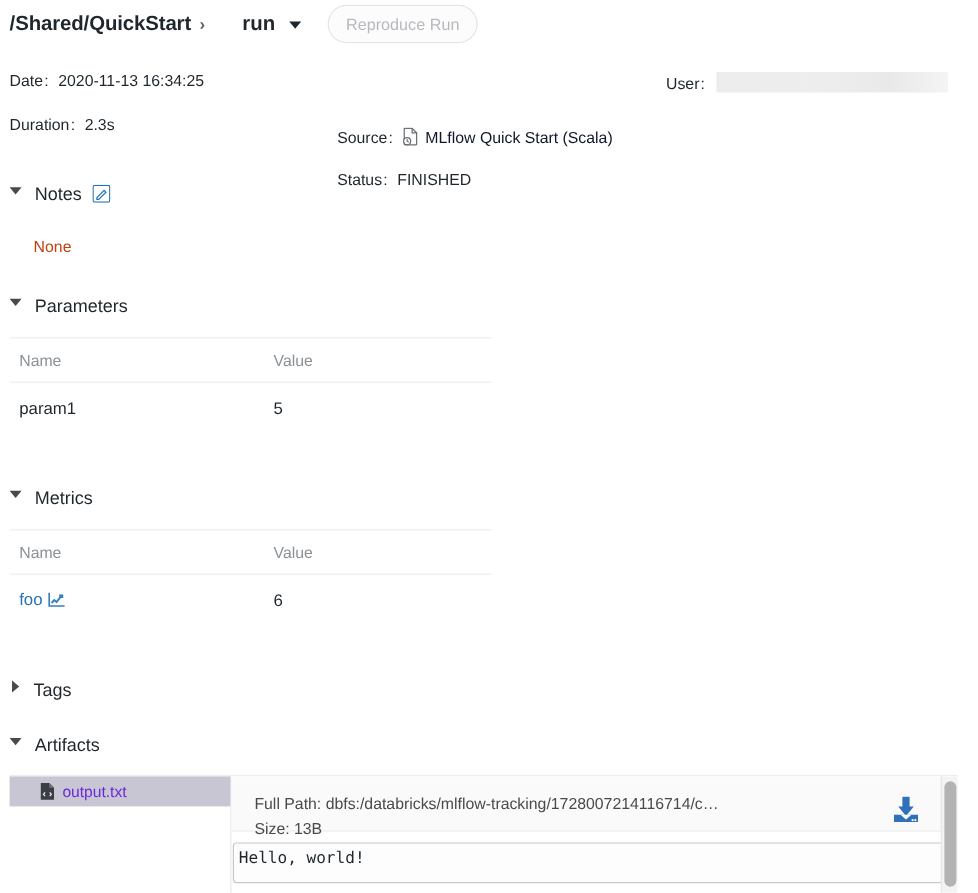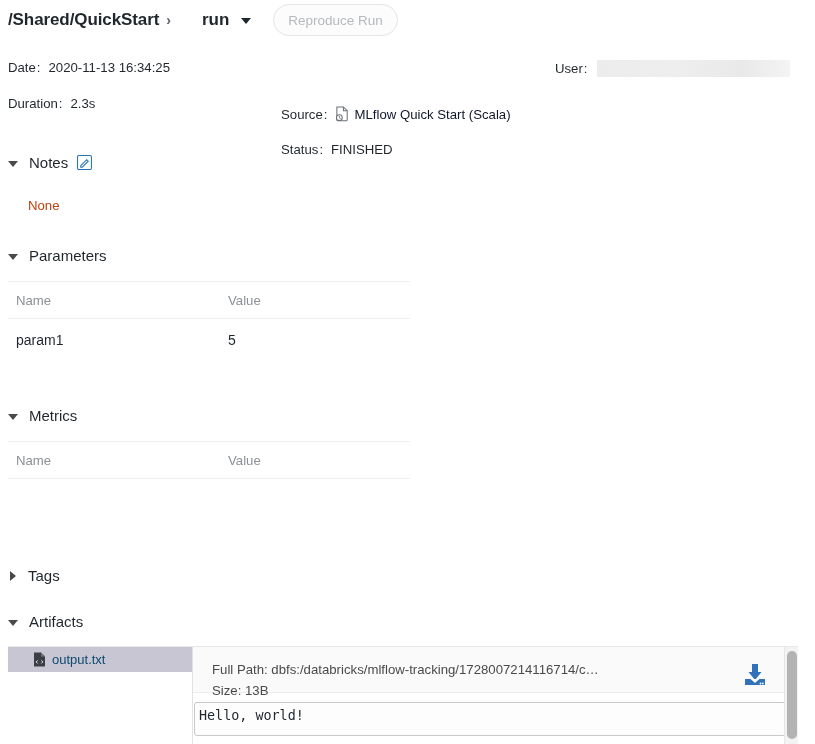--- a/index.html
+++ b/index.html
@@ -76,21 +76,21 @@
     top: 60px;
     width: 800px;
   }
   .meta-row {
     display: flex;
     align-items: flex-start;
     height: 36px;
   }
   .meta-cell {
     display: flex;
-    align-items: center;
+    align-items: flex-end;
     font-size: 13.2px;
     color: #1f272d;
   }
   .meta-cell.date { width: 273px; }
   .meta-cell.source { width: 274px; margin-top: 46px; }
   .meta-label {
     font-weight: normal;
     color: #1f272d;
     white-space: nowrap;
   }
@@ -121,21 +121,20 @@
     flex: 0 0 auto;
   }
 
   
   .section {
     position: absolute;
     left: 8px;
   }
   .section-title {
     display: flex;
-    align-items: center;
     font-size: 15px;
     color: #1f272d;
   }
   .tri {
     width: 0;
     height: 0;
     margin-right: 11px;
     flex: 0 0 auto;
   }
   .tri-down {
@@ -222,21 +221,21 @@
     border-right: 1px solid #e3e3e3;
     box-sizing: border-box;
   }
   .artifact-item {
     display: flex;
     align-items: center;
     height: 25px;
     padding-left: 25px;
     background: #c9c6d4;
     font-size: 13px;
-    color: #0c4a6e;
+    color: #6d28d9;
   }
   .file-icon { width: 13px; height: 15px; margin-right: 6px; flex: 0 0 auto; }
 
   .artifact-view {
     flex: 1;
     position: relative;
     background: #ffffff;
   }
   .artifact-info {
     padding: 12px 0 10px 19px;
@@ -387,20 +386,30 @@
     <span class="tri tri-down"></span>
     <span class="section-label">Metrics</span>
   </div>
 </div>
 <table class="tbl" style="top:441px">
   <tbody>
       <tr class="hdr">
     <th class="col-name">Name</th>
     <th class="col-value">Value</th>
   </tr>
+  <tr>
+    <td class="col-name">
+      <a class="metric-link" href="#">foo</a><span class="chart-icon"><svg viewBox="0 0 14 13" width="14" height="13">
+              <path d="M1 1 v11 h13" fill="none" stroke="#3a7ebf" stroke-width="1.4"></path>
+              <path d="M3 9.5 l2.2-2.4 1.9 1.6 3.4-4.4" fill="none" stroke="#3a7ebf" stroke-width="1.6"></path>
+              <rect x="9.3" y="2.4" width="3.4" height="3" fill="#3a7ebf"></rect>
+            </svg></span>
+    </td>
+    <td class="col-value">6</td>
+  </tr>
 </tbody>
   </table>
 
 <div class="section" style="top:567px">
   <div class="section-title">
     <span class="tri tri-right"></span>
     <span class="section-label">Tags</span>
   </div>
 </div>
 

